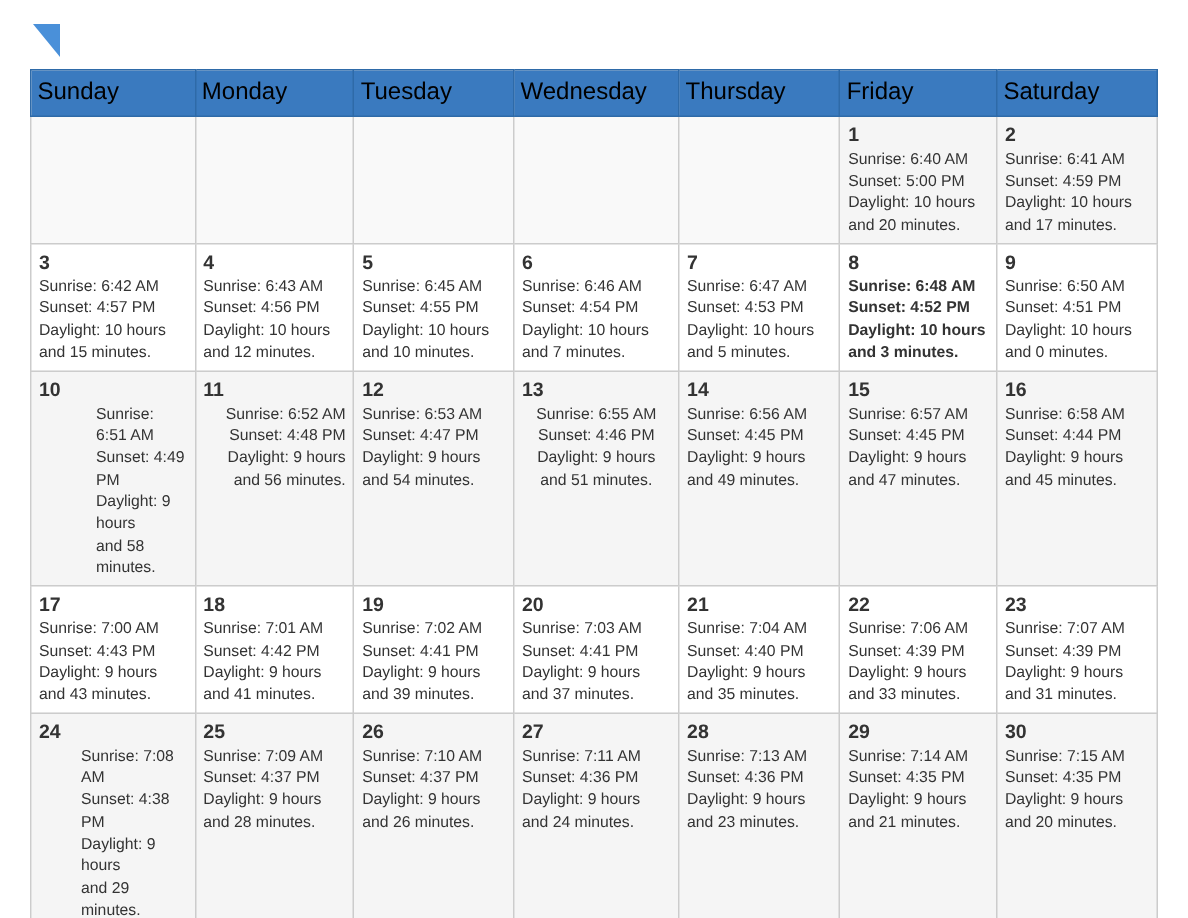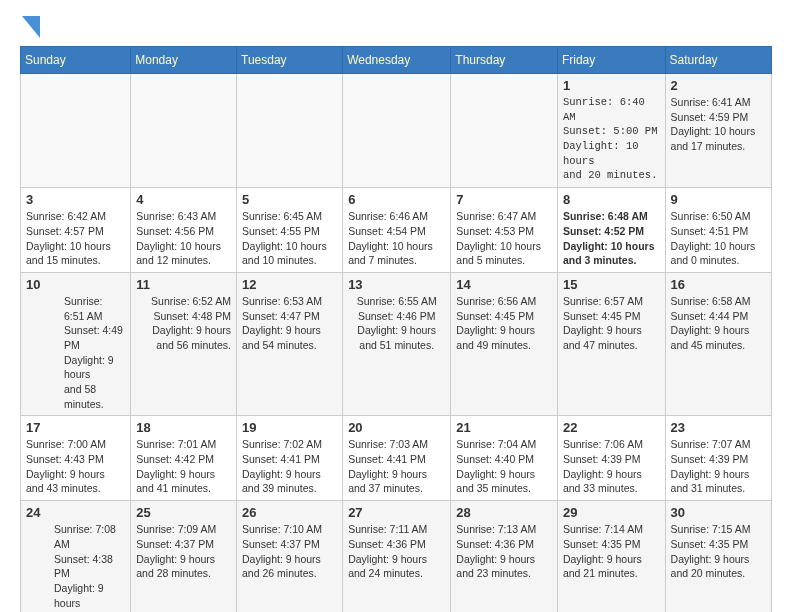--- a/index.html
+++ b/index.html
@@ -29,24 +29,24 @@
       font-weight: normal;
       color: #555;
     }
     .calendar {
       width: 100%;
       border-collapse: collapse;
       font-size: 11px;
     }
     .calendar thead th {
       background-color: #3a7abf;
-      color: #fef9c3;
+      color: #000000;
       padding: 6px 4px;
       text-align: left;
-      font-size: 12px;
+      font-size: 16px;
       font-weight: normal;
       border: 1px solid #2e6aa8;
     }
     .calendar tbody td {
       vertical-align: top;
       border: 1px solid #ccc;
       padding: 4px 5px;
       width: 113px;
       min-height: 80px;
       background: #fff;
@@ -113,21 +113,21 @@
   </thead>
   <tbody id="calendar-body">
       <tr>
         <td class="empty-cell"></td>
         <td class="empty-cell"></td>
         <td class="empty-cell"></td>
         <td class="empty-cell"></td>
         <td class="empty-cell"></td>
         <td>
           <span class="day-num">1</span>
-          <div class="day-info" style="white-space: pre-line; font-family: Liberation Mono, monospace;">Sunrise: 6:40 AM
+          <div class="day-info" style="white-space: pre-line;">Sunrise: 6:40 AM
 Sunset: 5:00 PM
 Daylight: 10 hours
 and 20 minutes.</div>
         </td>
         <td>
           <span class="day-num">2</span>
           <div class="day-info" style="white-space: pre-line;">Sunrise: 6:41 AM
 Sunset: 4:59 PM
 Daylight: 10 hours
 and 17 minutes.</div>

